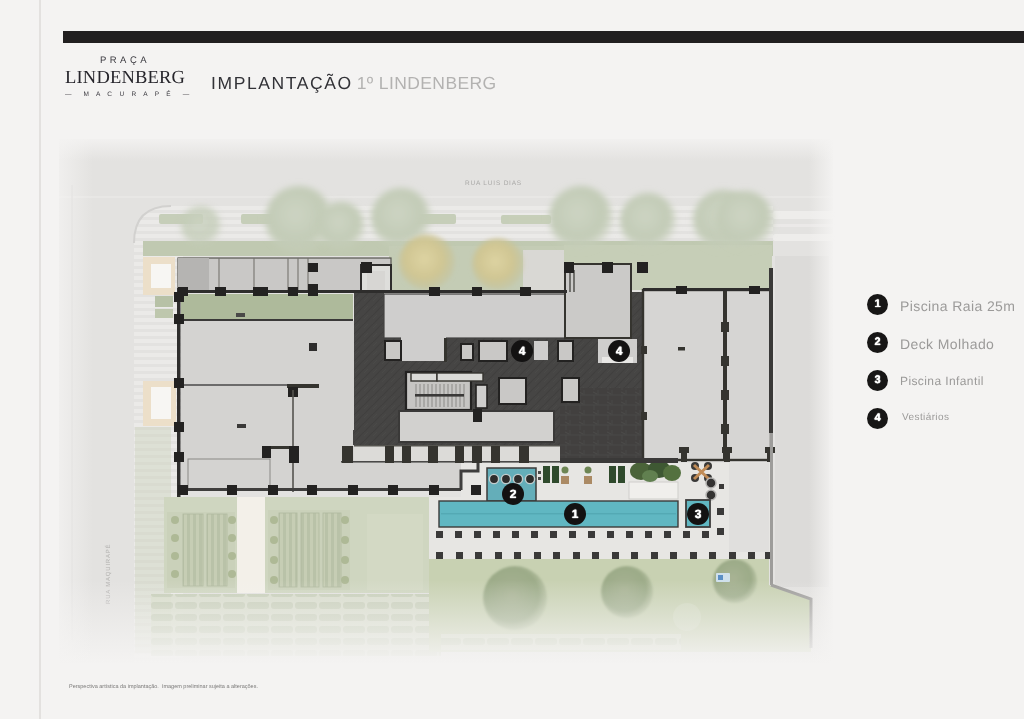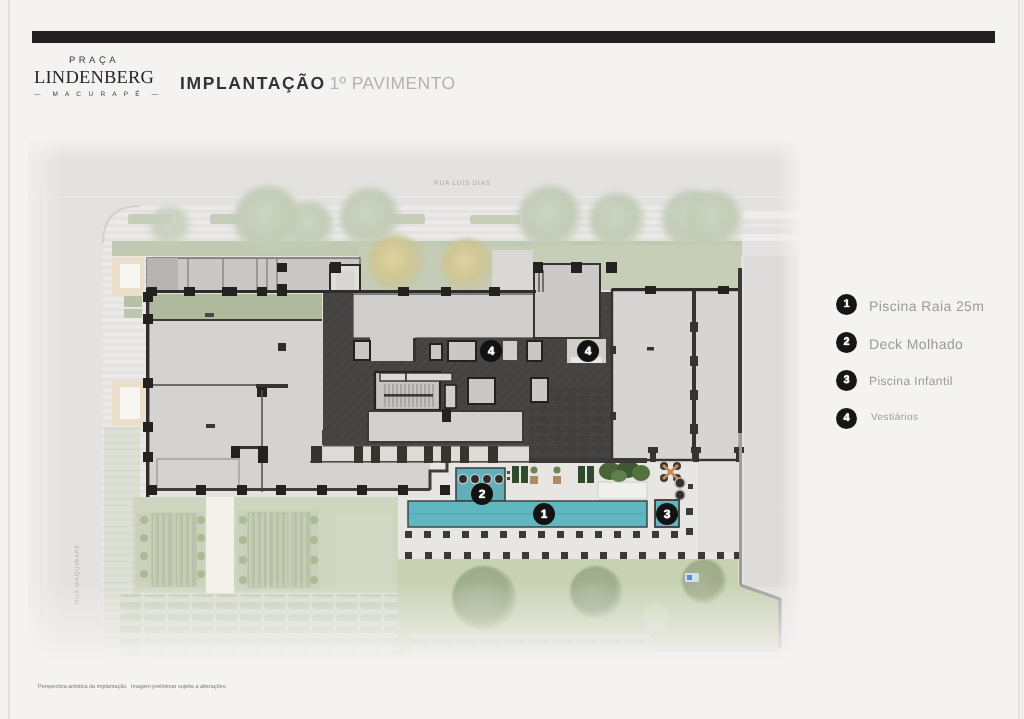--- a/index.html
+++ b/index.html
@@ -1,39 +1,39 @@
 <!DOCTYPE html>
 <html><head>
 <meta charset="utf-8">
 <style>
   html,body{margin:0;padding:0;width:1024px;height:719px;overflow:hidden;-webkit-font-smoothing:antialiased;text-rendering:geometricPrecision;
     background:#f4f3f2;font-family:"Liberation Sans",sans-serif;}
-  #page{position:relative;width:936px;height:719px;}
+  #page{position:relative;width:936px;height:719px;margin-left:31px;}
   .abs{position:absolute;}
 </style>
 </head>
 <body>
 <div id="page">
 
   <div class="abs" style="left:8px;top:0;width:2px;height:719px;background:#e3e1df;"></div>
 
   <div class="abs" style="left:1018px;top:0;width:2px;height:719px;background:#e4e2e0;"></div>
     <div class="abs" style="left:1021px;top:0;width:3px;height:719px;background:#efedeb;"></div>
 
   <div class="abs" style="left:32px;top:31px;width:963px;height:12px;background:#211f20;"></div>
 
   <div class="abs" style="left:34px;top:55px;width:120px;height:48px;text-align:center;color:#2f2e33;">
     <div style="font-size:9.5px;letter-spacing:3.5px;color:#3b3a40;">PRAÇA</div>
     <div style="font-family:Liberation Serif, serif;font-size:18.5px;letter-spacing:0.2px;margin-top:2px;color:#26252b;">LINDENBERG</div>
     <div style="font-size:6.5px;letter-spacing:2.8px;color:#3b3a40;margin-top:2px;white-space:nowrap;">—&nbsp;&nbsp;M A C U R A P É&nbsp;&nbsp;—</div>
   </div>
 
   <div class="abs" style="left:180px;top:73px;font-size:17.5px;">
-    <span style="font-weight:bold;color:#323237;letter-spacing:1.6px;">IMPLANTAÇÃO</span>
-    <span style="color:#b3b2b1;letter-spacing:0.4px;margin-left:-1px;">1º PAVIMENTO</span>
+    <span style="font-weight:normal;color:#323237;letter-spacing:1.6px;">IMPLANTAÇÃO</span>
+    <span style="color:#b3b2b1;letter-spacing:0.4px;margin-left:-1px;">1º LINDENBERG</span>
   </div>
 
   <svg class="abs" style="left:0;top:0;" width="1024" height="719" viewBox="0 0 1024 719">
     <defs>
       <pattern id="pave" width="8" height="7" patternUnits="userSpaceOnUse">
         <rect width="8" height="7" fill="#ebeae8"></rect>
         <rect y="0" width="8" height="3" fill="#e3e2e0"></rect>
       </pattern>
       <pattern id="hatchD" width="9" height="9" patternUnits="userSpaceOnUse">
         <rect width="9" height="9" fill="#464544"></rect>

